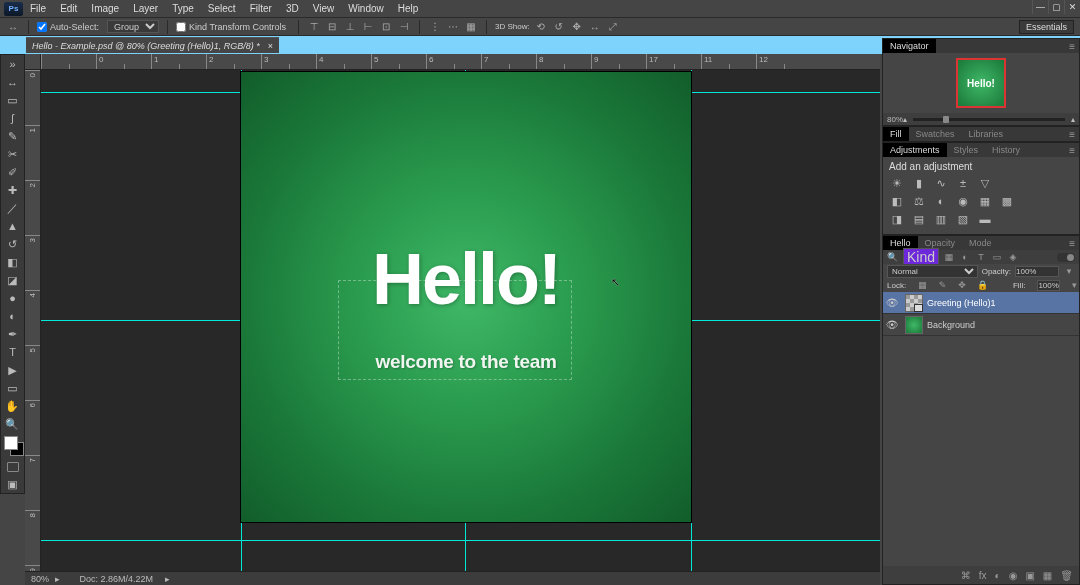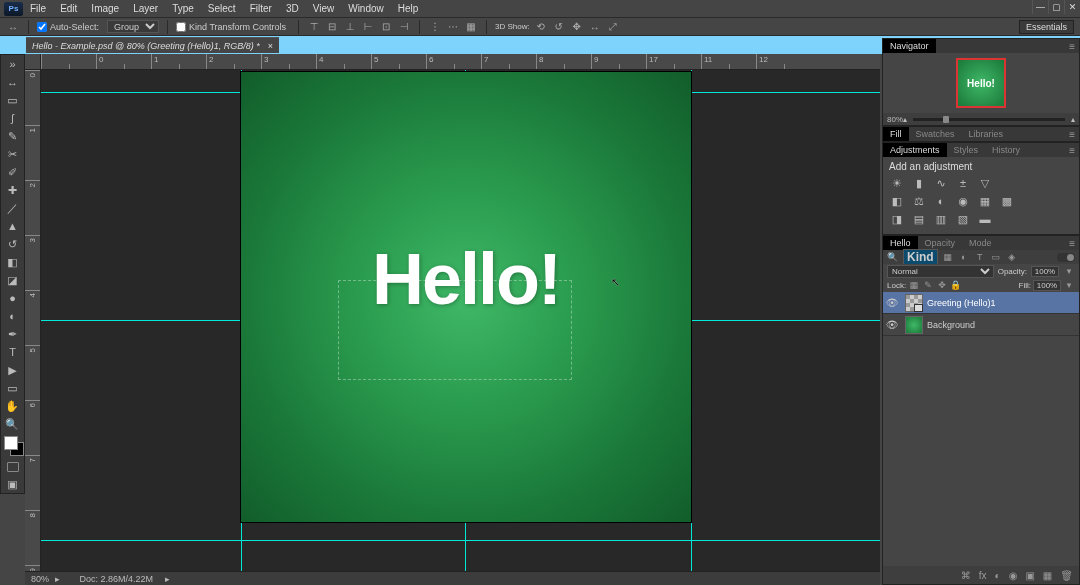--- a/index.html
+++ b/index.html
@@ -65,29 +65,29 @@
 .nav-thumb { width:50px; height:50px; border:2px solid #d33; background: radial-gradient(circle,#3fb867,#1a7839); display:flex; align-items:center; justify-content:center; color:#fff; font-weight:800; font-size:10px; }
 .nav-footer { height:12px; background:#3e3e3e; display:flex; align-items:center; padding:0 4px; font-size:8px; color:#bbb; }
 .nav-footer .slider { flex:1; height:3px; background:#222; margin:0 6px; position:relative;}
 .nav-footer .slider::after { content:""; position:absolute; left:20%; top:-2px; width:6px; height:7px; background:#888; border-radius:1px;}
 
 .adj-body { padding:4px 6px; background:#454545; }
 .adj-title { font-size:10px; color:#ddd; margin-bottom:4px; }
 .adj-row { display:flex; gap:6px; margin-bottom:4px; }
 .adj-icon { width:16px; height:14px; color:#bbb; font-size:11px; display:flex; align-items:center; justify-content:center;}
 .layers-filter { height:14px; display:flex; align-items:center; padding:0 4px; gap:4px; background:#3e3e3e; }
-.layers-filter .dd { background:#0c4a6e; border:1px solid #555; font-size:12px; padding:0 3px; color:#ccc;font-weight:bold; }
+.layers-filter .dd { background:#6d28d9; border:1px solid #555; font-size:14px; padding:0 3px; color:#ccc; }
 .lf-icon { width:12px; height:12px; color:#999; font-size:9px; display:flex; align-items:center; justify-content:center;}
 .lf-toggle { margin-left:auto; width:18px; height:9px; background:#333; border-radius:4px; position:relative;}
 .lf-toggle::after{content:"";position:absolute;right:1px;top:1px;width:7px;height:7px;border-radius:50%;background:#888;}
 .layers-blend{ height:14px; display:flex; align-items:center; padding:0 4px; gap:4px; background:#454545; }
 .layers-blend select{ background:#333; border:1px solid #555; color:#ccc; font-size:8px; flex:1;}
 .lbl8{font-size:8px;color:#ccc;}
-.pct-box{background:#333;border:1px solid #555;color:#ccc;font-size:8px;width:28px;text-align:center;}
-.layers-lock{ height:14px; display:flex; align-items:center; padding:0 4px; gap:2px; }
+.pct-box{background:#333;border:1px solid #555;color:#ccc;font-size:8px;width:44px;text-align:left;}
+.layers-lock{ height:14px; display:flex; align-items:center; padding:0 4px; gap:12px; }
 .lock-icon{width:12px;height:12px;color:#999;font-size:9px;display:flex;align-items:center;justify-content:center;}
 .layer-list{flex:1;overflow:auto;}
 .layer-row{height:22px;display:flex;align-items:center;border-bottom:1px solid #333;padding-right:4px;font-size:9px;}
 .layer-row.sel{background:#5874a5;color:#fff;}
 .eye{width:18px;text-align:center;color:#ccc;font-size:10px;}
 .lthumb{width:18px;height:18px;margin:0 4px;border:1px solid #666;}
 .lthumb.trans{background:repeating-conic-gradient(#ccc 0 25%,#999 0 50%) 0 0/8px 8px;position:relative;}
 .lthumb.trans::after{content:"";position:absolute;right:-1px;bottom:-1px;width:7px;height:6px;background:#ddd;border:1px solid #333;}
 .lthumb.bg{background:radial-gradient(circle,#3fb867,#1a7839);}
 .layers-footer{height:18px;background:#3e3e3e;display:flex;align-items:center;justify-content:flex-end;gap:8px;padding:0 6px;}
@@ -274,20 +274,21 @@
   <div class="viewport">
 
     <div class="guide-v" style="left:200px"></div>
     <div class="guide-v" style="left:424px"></div>
     <div class="guide-v" style="left:650px"></div>
     <div class="guide-h" style="top:22px"></div>
     <div class="guide-h" style="top:250px"></div>
     <div class="guide-h" style="top:470px"></div>
     <div class="canvas">
       <div class="hello">Hello!</div>
+      <div class="welcome">welcome to the team</div>
     </div>
     <div class="sel-marquee"></div>
     <div class="cursor" style="left:570px;top:206px">↖</div>
   </div>
 </div>
 
 <div class="rightcol">
 
   <div class="panel">
     <div class="panel-tabs">

